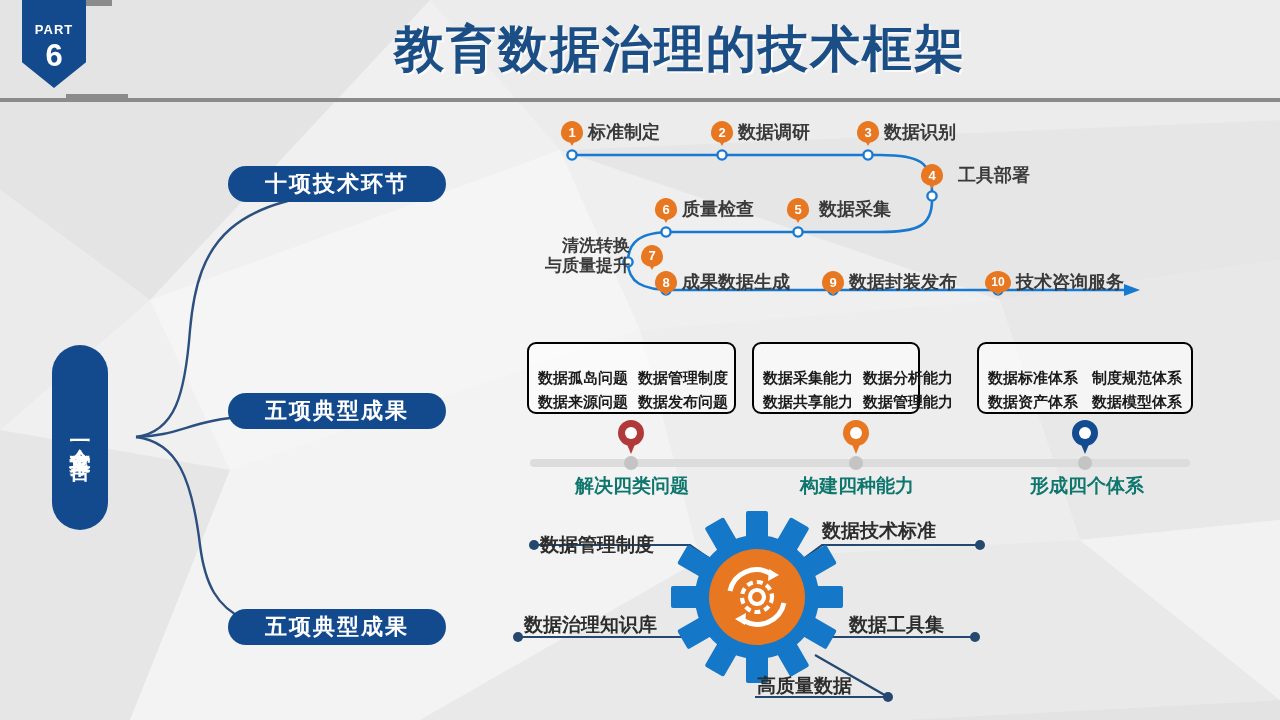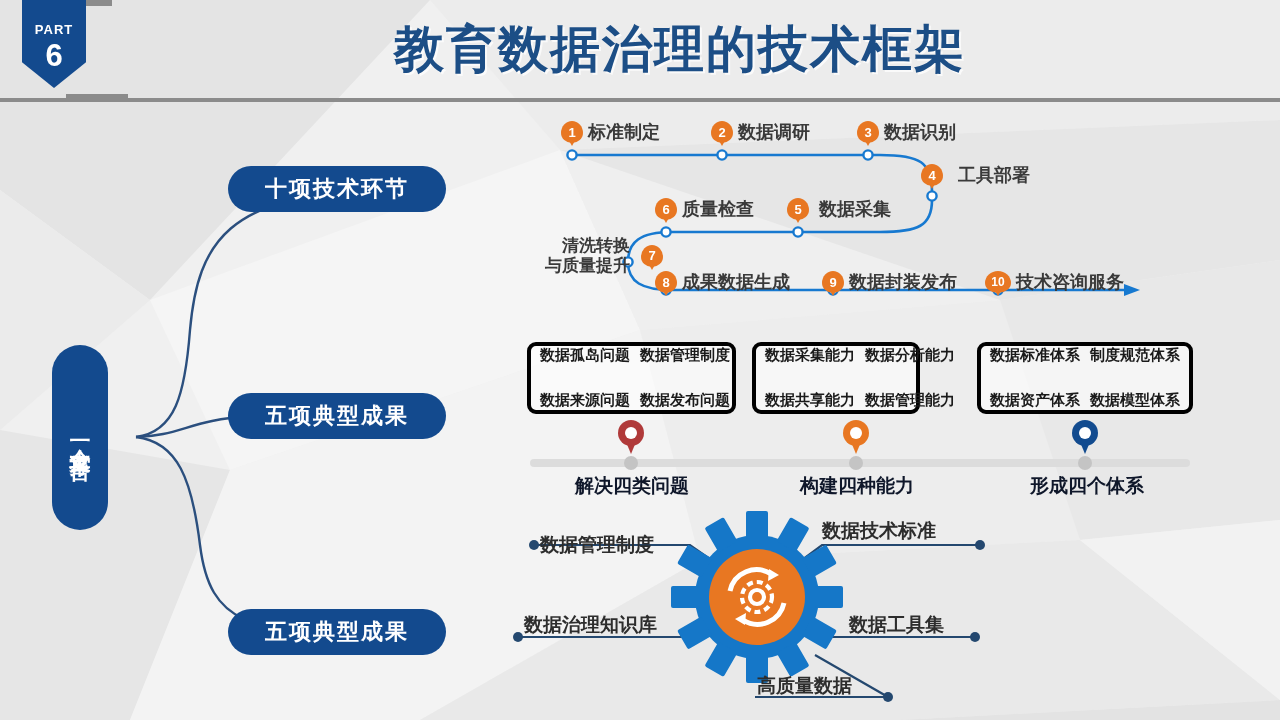--- a/index.html
+++ b/index.html
@@ -41,21 +41,21 @@
     background:#134a8e;border-radius:28px;z-index:5;
     display:flex;align-items:center;justify-content:center;
   }
   .platform span{
     writing-mode:vertical-rl;text-orientation:upright;
     color:#fff;font-size:21px;font-weight:bold;letter-spacing:3px;
   }
 
   
   .branch{
-    position:absolute;height:46px;border-radius:23px;background:#134a8e;
+    position:absolute;height:36px;border-radius:23px;background:#134a8e;
     display:flex;align-items:center;justify-content:center;z-index:5;
     color:#fff;font-size:22px;font-weight:bold;letter-spacing:2px;
   }
   #branch1{left:228px;top:166px;width:218px;}
   #branch2{left:228px;top:393px;width:218px;}
   #branch3{left:228px;top:609px;width:218px;}
 
   
   #connectors{position:absolute;left:0;top:0;width:1280px;height:720px;z-index:4;}
 
@@ -73,23 +73,23 @@
   .pin::after{
     content:"";position:absolute;left:50%;top:16px;transform:translateX(-50%);
     border-left:5px solid transparent;border-right:5px solid transparent;
     border-top:9px solid #e87722;
   }
   .step-label{font-size:18px;font-weight:bold;color:#3a3a3a;white-space:nowrap;}
   .step-label.two{line-height:1.15;text-align:right;font-size:17px;}
 
   
   .card{
-    position:absolute;top:342px;height:72px;border:4px solid #000000;border-radius:9px;
+    position:absolute;top:342px;height:72px;border:2px solid #000000;border-radius:9px;
     background:rgba(255,255,255,.55);z-index:5;
-    display:flex;flex-direction:column;justify-content:space-between;gap:5px;padding:0 9px;
+    display:flex;flex-direction:column;justify-content:flex-end;gap:5px;padding:0 9px;
     box-sizing:border-box;
   }
   .card .crow{display:flex;justify-content:space-between;gap:10px;}
   .card .cell{font-size:15px;font-weight:bold;color:#1b1b1b;white-space:nowrap;}
   #card1{left:527px;width:209px;}
   #card2{left:752px;width:168px;}
   #card3{left:977px;width:216px;}
 
   .vpin{position:absolute;width:26px;height:34px;z-index:6;}
   .vpin .head{
@@ -106,21 +106,21 @@
   }
   #vpin1{left:618px;top:420px;color:#b03a3a;}
   #vpin2{left:843px;top:420px;color:#e87722;}
   #vpin3{left:1072px;top:420px;color:#124b8f;}
 
   .track{position:absolute;left:530px;top:459px;width:660px;height:8px;border-radius:4px;background:#dcdcdc;z-index:4;}
   .track-dot{position:absolute;top:456px;width:14px;height:14px;border-radius:50%;background:#c4c4c4;z-index:5;}
   #td1{left:624px;}#td2{left:849px;}#td3{left:1078px;}
 
   .caption{
-    position:absolute;top:473px;font-size:19px;font-weight:bold;color:#0f172a;
+    position:absolute;top:473px;font-size:19px;font-weight:bold;color:#0f766e;
     z-index:5;white-space:nowrap;text-align:center;
   }
   #cap1{left:575px;width:110px;}
   #cap2{left:800px;width:110px;}
   #cap3{left:1030px;width:110px;}
 
   
   #gearwrap{position:absolute;left:0;top:0;width:1280px;height:720px;z-index:4;}
   .outcome{
     position:absolute;font-size:19px;font-weight:bold;color:#2d2d2d;white-space:nowrap;z-index:6;

